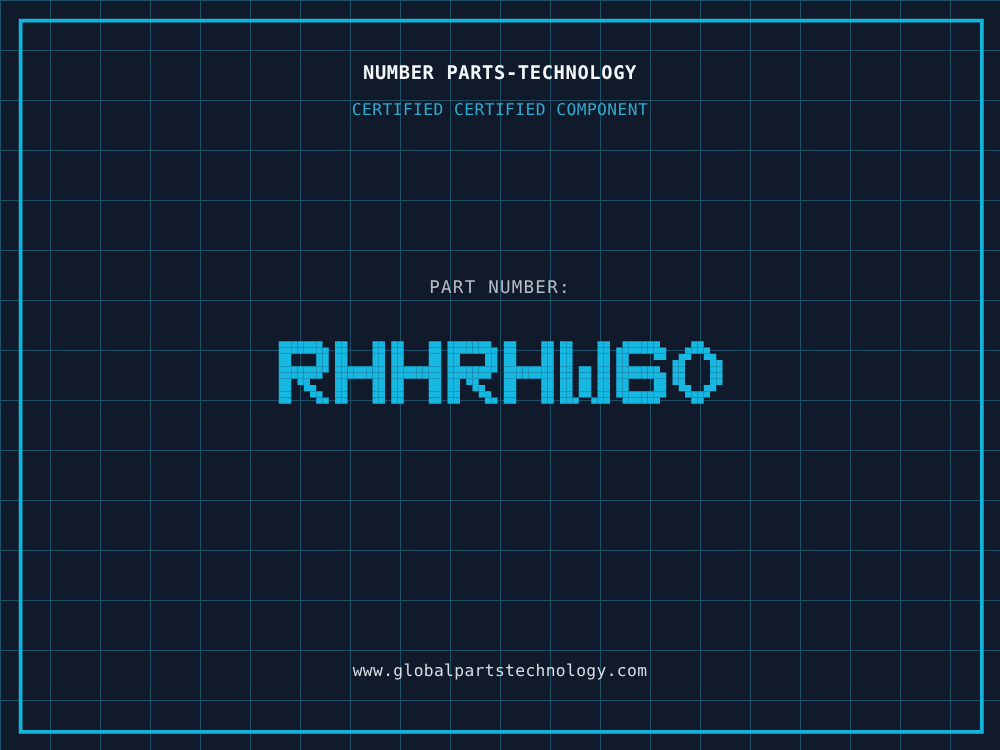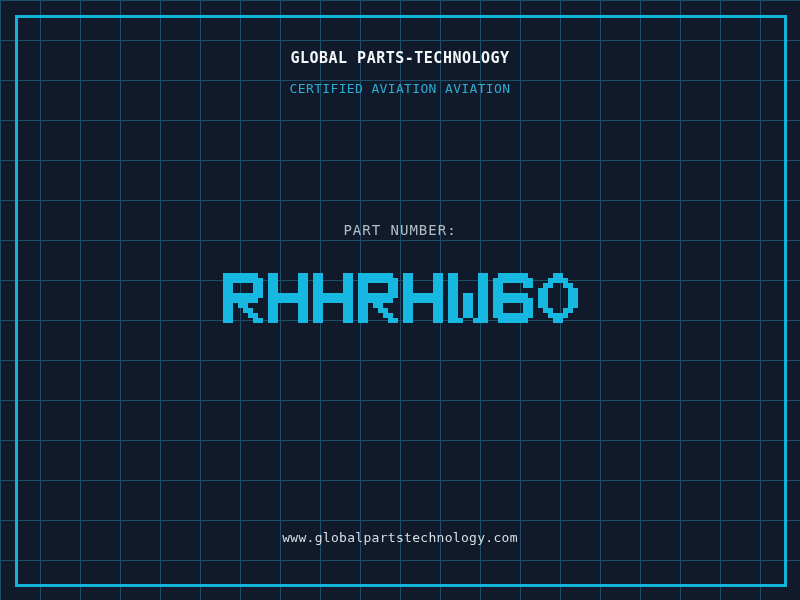--- a/index.html
+++ b/index.html
@@ -85,23 +85,23 @@
     letter-spacing: 0.3px;
     color: var(--url, #d8dee4);
   }
 </style>
 </head>
 <body style="--bg: #101a2b; --grid: #1d4f68; --frame: #13b3da; --title: #f4f7fa; --subtitle: #2fabd1; --label: #b3bdc6; --pn: #16b8e2; --url: #d8dee4;">
 
 <div class="grid-bg"></div>
 <div class="frame"></div>
 
-<div class="centered-text title">GLOBAL PARTS-TECHNOLOGY</div>
-
-<div class="centered-text subtitle">CERTIFIED AVIATION AVIATION</div>
+<div class="centered-text title">NUMBER PARTS-TECHNOLOGY</div>
+
+<div class="centered-text subtitle">CERTIFIED CERTIFIED COMPONENT</div>
 
 <div class="centered-text part-label">PART NUMBER:</div>
 
 <div class="part-number">
     <div class="glyph">
       <i style="left: 0px; top: 0px;"></i>
       <i style="left: 5px; top: 0px;"></i>
       <i style="left: 10px; top: 0px;"></i>
       <i style="left: 15px; top: 0px;"></i>
       <i style="left: 20px; top: 0px;"></i>

